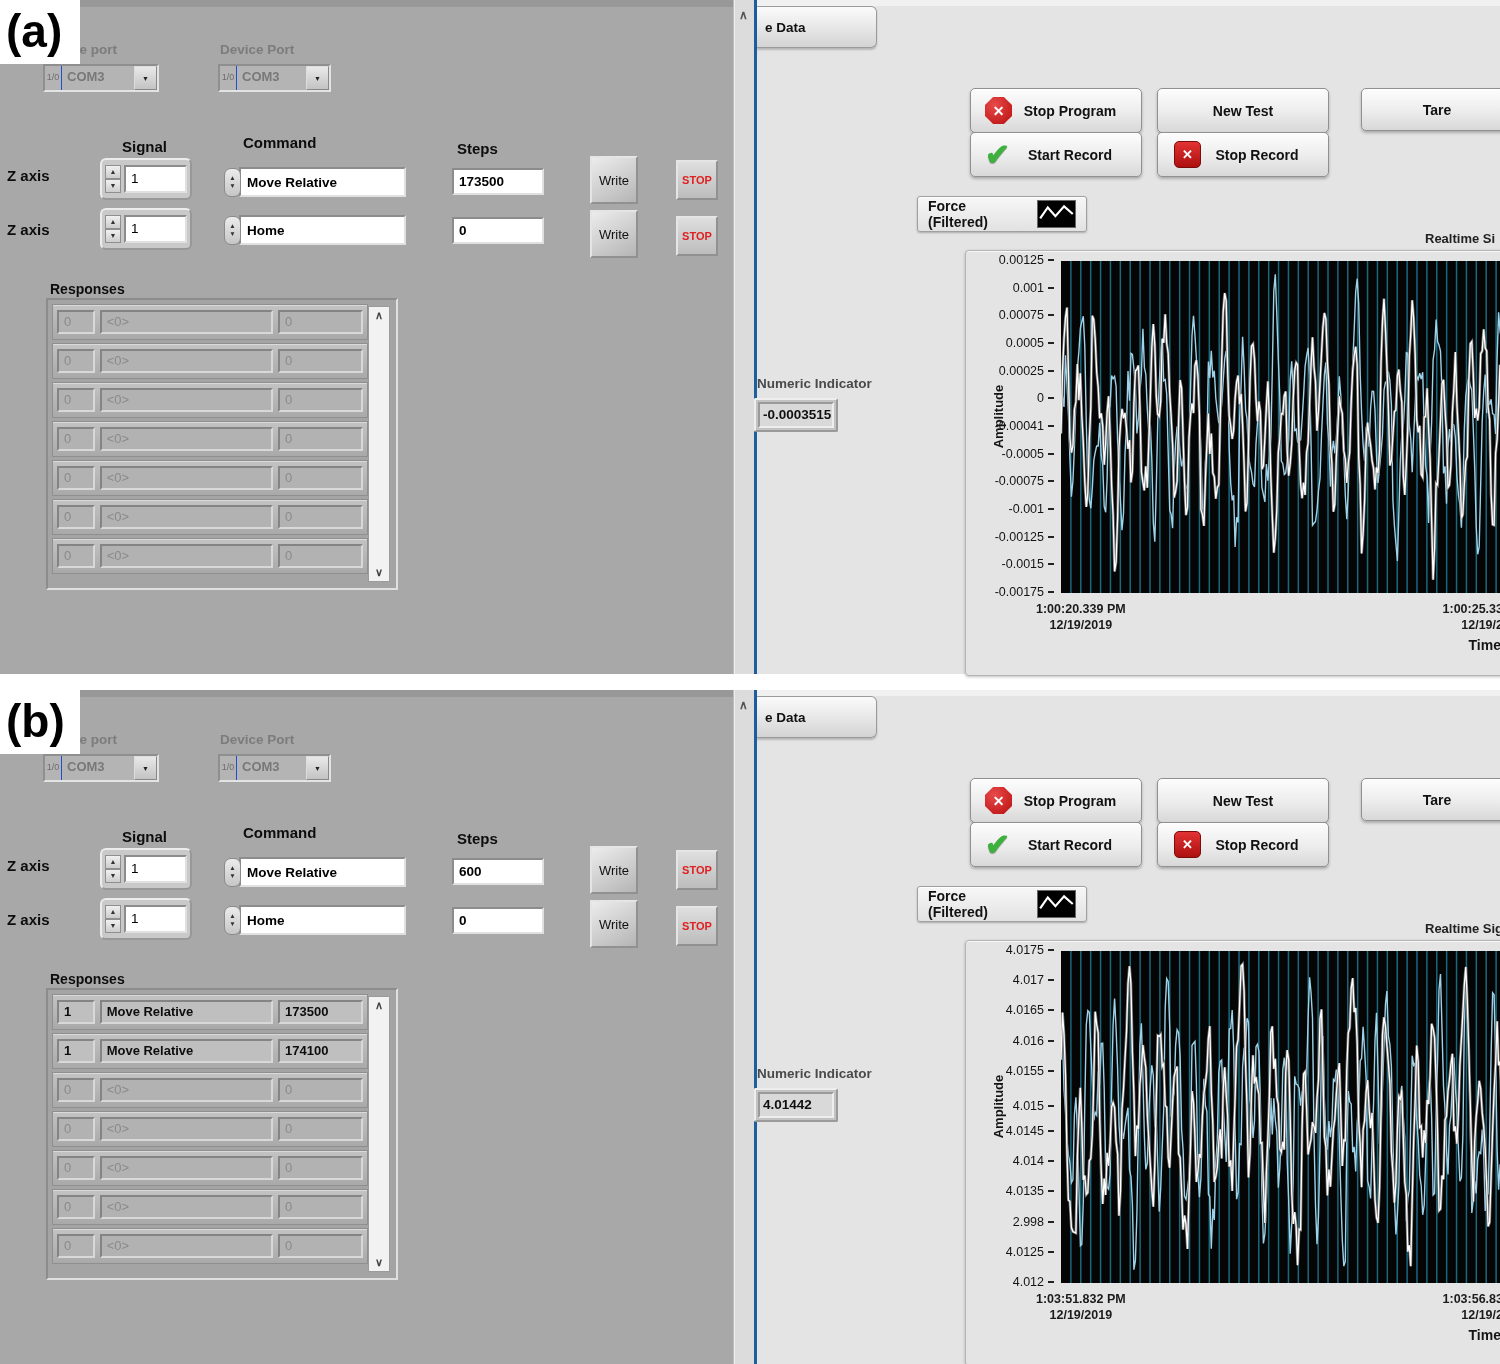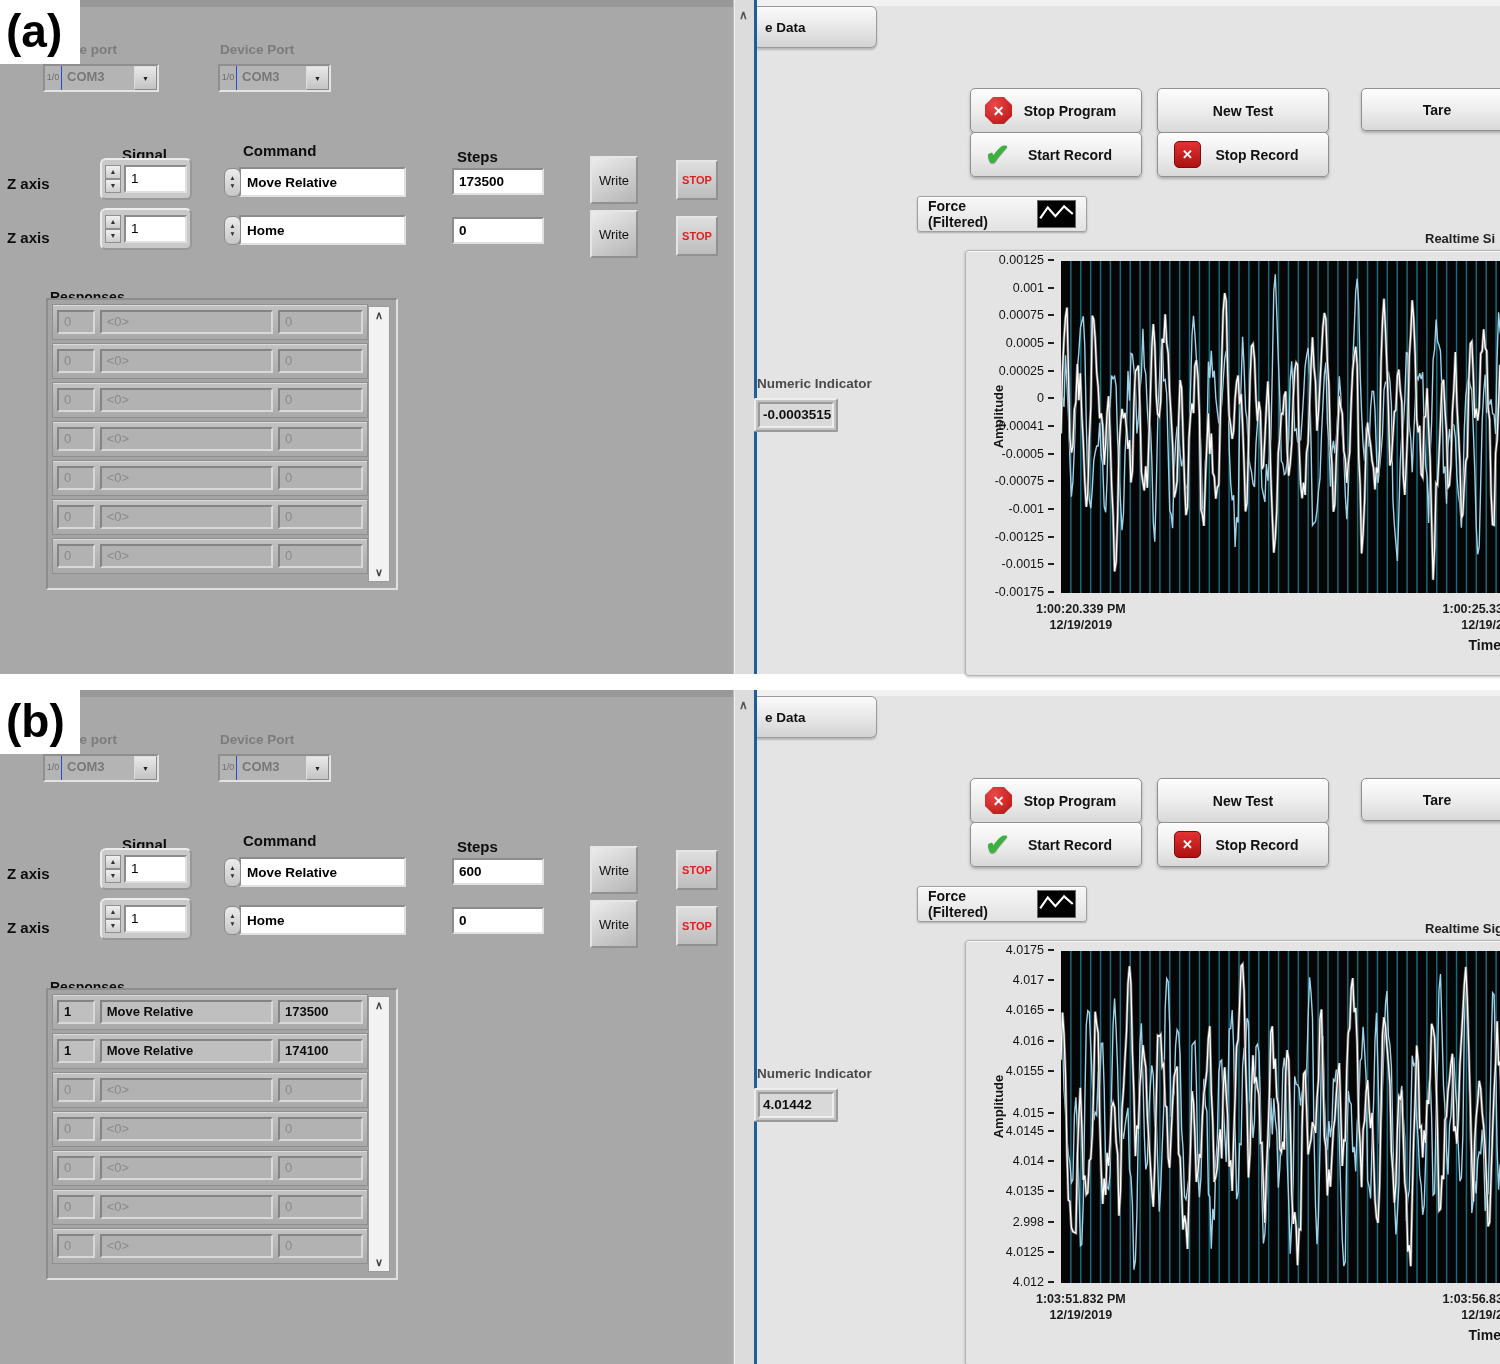--- a/index.html
+++ b/index.html
@@ -7,21 +7,21 @@
         font-family:"Liberation Sans",sans-serif;}
   .panel{position:absolute;left:0;width:1500px;height:674px;}
 
   
   .left-bg{position:absolute;left:0;top:0;width:733px;height:100%;background:#a8a8a8;}
   .left-strip{position:absolute;left:0;top:0;width:733px;height:7px;background:#989898;}
   .corner-label{position:absolute;left:0;top:0;width:74px;height:64px;background:#fff;
     font-size:46px;font-weight:700;color:#000;line-height:62px;padding-left:6px;z-index:5;}
 
   .dim-lbl{position:absolute;font-size:13.5px;font-weight:700;color:#7c7c7c;white-space:nowrap;}
-  .blk-lbl{position:absolute;font-size:15px;font-weight:700;color:#0d0d0d;white-space:nowrap;margin-top:8px;}
+  .blk-lbl{position:absolute;font-size:15px;font-weight:700;color:#0d0d0d;white-space:nowrap;}
 
   .combo{position:absolute;height:28px;display:flex;align-items:stretch;box-sizing:border-box;
     border:2px inset #e3e3e3;background:#b4b4b4;}
   .combo .io{width:16px;font-size:9px;line-height:22px;text-align:center;color:#6d6d6d;
     border-right:1px solid #1d4ed8;}
   .combo .val{flex:1;font-size:13px;line-height:22px;color:#787878;padding-left:5px;font-weight:600;}
   .combo .dd{width:21px;background:linear-gradient(#e9e9e9,#c3c3c3);border:1px outset #ddd;
     display:flex;align-items:center;justify-content:center;font-size:7px;color:#222;}
 
   .spinctl{position:absolute;width:92px;height:42px;background:#c9c9c9;border:2px outset #ececec;
@@ -514,21 +514,21 @@
     <div class="chart-title">Realtime Sig</div>
 
     <div class="chart-box">
       <div class="ylab">Amplitude</div>
       <div class="yticks">
             <div class="ytick" style="top: -8px;">4.0175</div>
             <div class="ytick" style="top: 22.1818px;">4.017</div>
             <div class="ytick" style="top: 52.3636px;">4.0165</div>
             <div class="ytick" style="top: 82.5455px;">4.016</div>
             <div class="ytick" style="top: 112.727px;">4.0155</div>
-            <div class="ytick" style="top: 155px;">4.015</div>
+            <div class="ytick" style="top: 148px;">4.015</div>
             <div class="ytick" style="top: 173.091px;">4.0145</div>
             <div class="ytick" style="top: 203.273px;">4.014</div>
             <div class="ytick" style="top: 233.455px;">4.0135</div>
             <div class="ytick" style="top: 263.636px;">2.998</div>
             <div class="ytick" style="top: 293.818px;">4.0125</div>
             <div class="ytick" style="top: 324px;">4.012</div>
           </div>
       <div class="plot">
         <svg viewBox="0 0 445 332" preserveAspectRatio="none">
               <rect x="0" y="0" width="445" height="332" fill="#050505"></rect>

